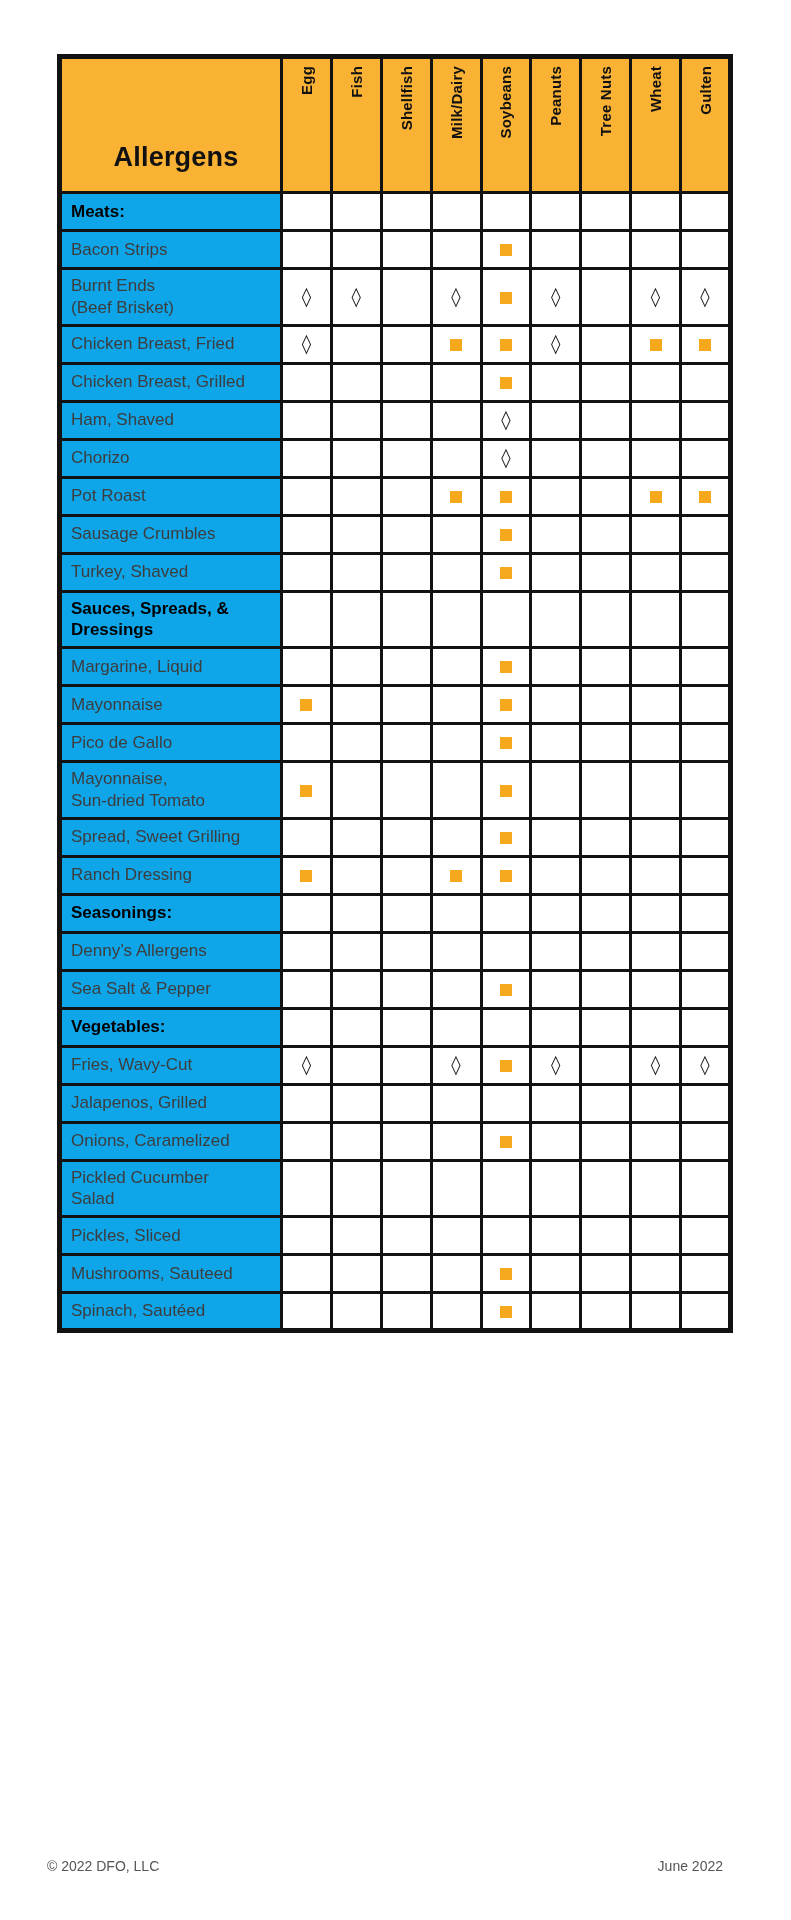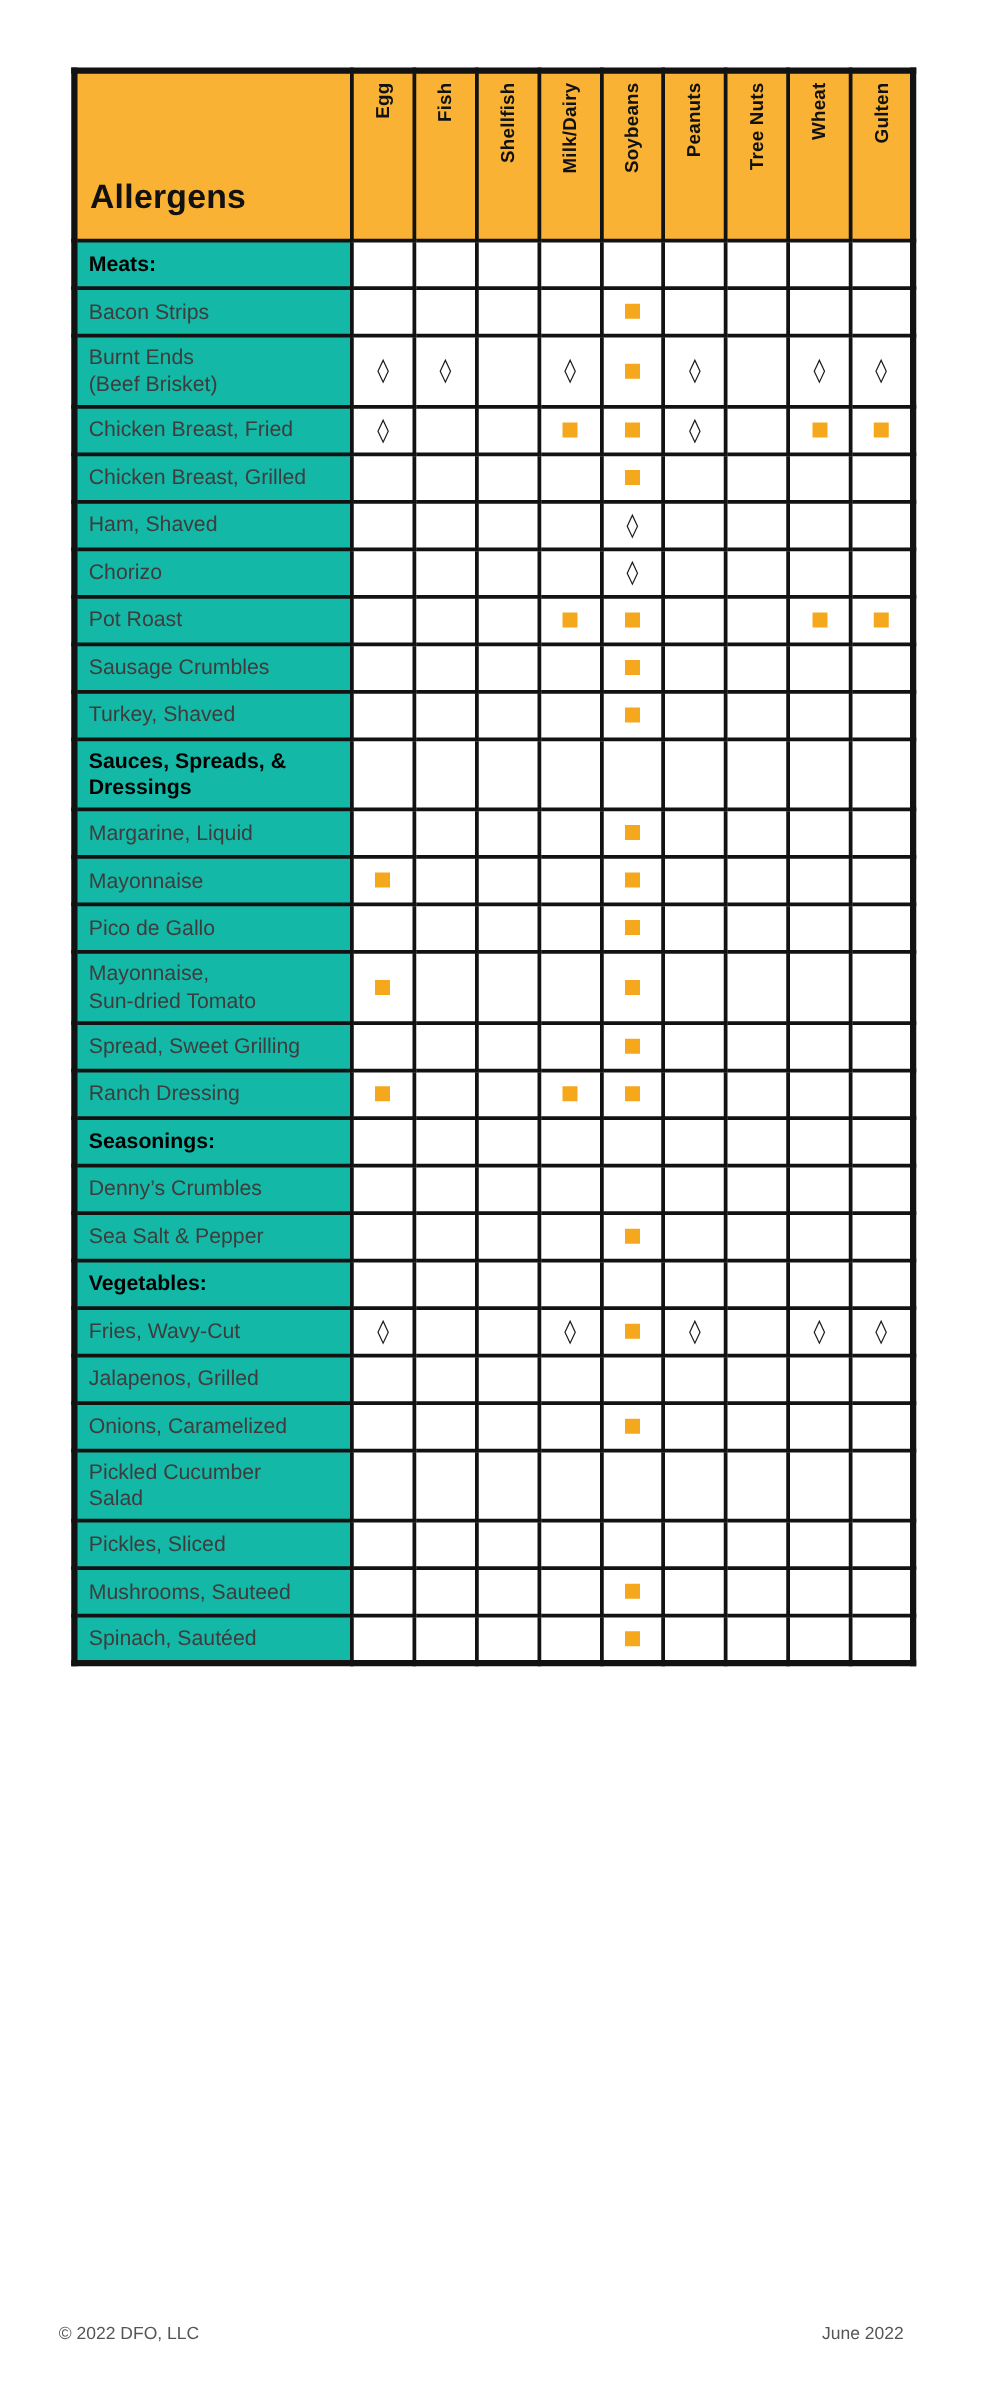--- a/index.html
+++ b/index.html
@@ -10,37 +10,37 @@
   .tablewrap{position:absolute;left:57px;top:54px;}
   table{
     border-collapse:collapse;table-layout:fixed;width:676px;
     border:5px solid #121212;
   }
   th,td{border:3px solid #121212;}
   thead th{
     background:#F9B233;
   }
   th.corner{
-    width:208px;height:114px;text-align:left;vertical-align:bottom;
+    width:208px;height:114px;text-align:center;vertical-align:bottom;
     padding:0 0 18px 10px;
   }
   th.corner .title{
     font-size:27px;font-weight:bold;color:#111;letter-spacing:.2px;
   }
   th.colhead{vertical-align:top;text-align:center;padding:0;}
   .vtext{
     writing-mode:vertical-rl;transform:rotate(180deg);
     font-weight:bold;font-size:15px;color:#111;
     margin:7px auto 0 auto;line-height:1;letter-spacing:.2px;
   }
   tbody tr{height:38px;}
   td.label{
     font-size:17px;color:#3d3d3d;padding:5px 4px 5px 9px;
     white-space:pre-line;line-height:1.28;vertical-align:middle;
-    background:#14b8a6;
+    background:#0ea5e9;
   }
   tr.section td.label{font-weight:bold;color:#000;}
   td.cell{text-align:center;vertical-align:middle;background:#fff;padding:0;}
   .sq{
     display:inline-block;width:12px;height:12px;background:#F6A81C;
     vertical-align:middle;
   }
   .dm{
     font-size:19px;color:#1a1a1a;line-height:1;vertical-align:middle;
     font-family:"DejaVu Sans",sans-serif;
@@ -306,21 +306,21 @@
           <td class="cell"></td>
           <td class="cell"></td>
           <td class="cell"></td>
           <td class="cell"></td>
           <td class="cell"></td>
           <td class="cell"></td>
           <td class="cell"></td>
           <td class="cell"></td>
         </tr>
         <tr>
-          <td class="label">Denny’s Crumbles</td>
+          <td class="label">Denny’s Allergens</td>
           <td class="cell"></td>
           <td class="cell"></td>
           <td class="cell"></td>
           <td class="cell"></td>
           <td class="cell"></td>
           <td class="cell"></td>
           <td class="cell"></td>
           <td class="cell"></td>
           <td class="cell"></td>
         </tr>

